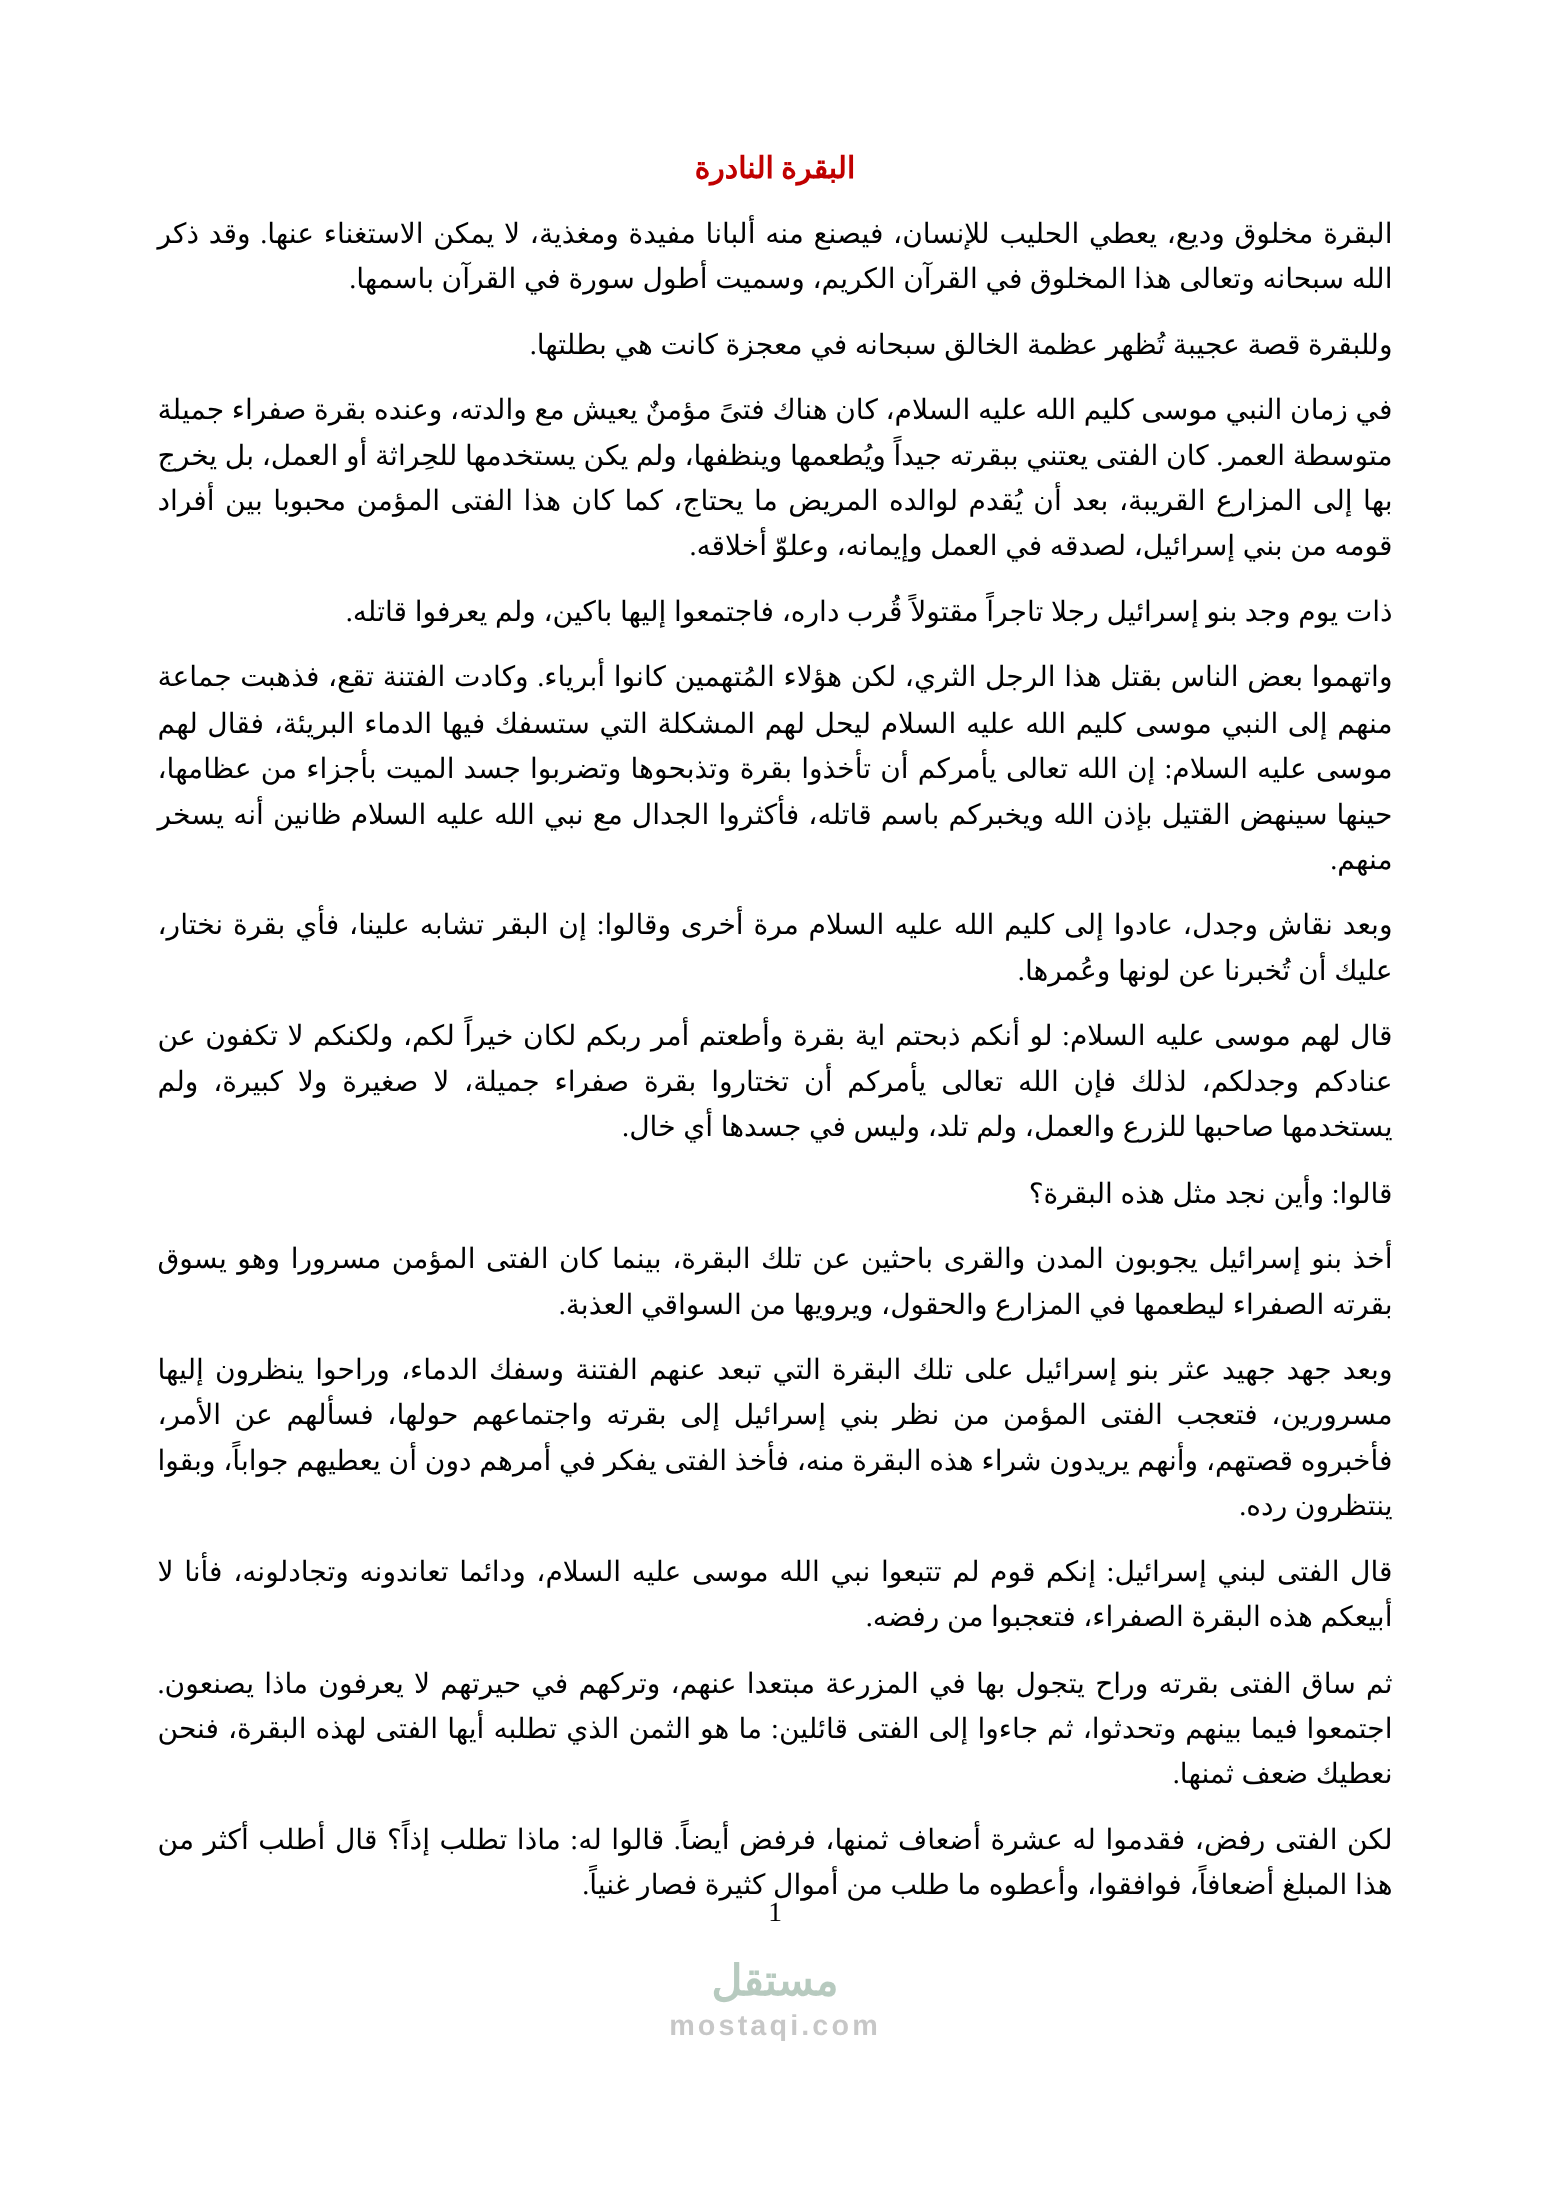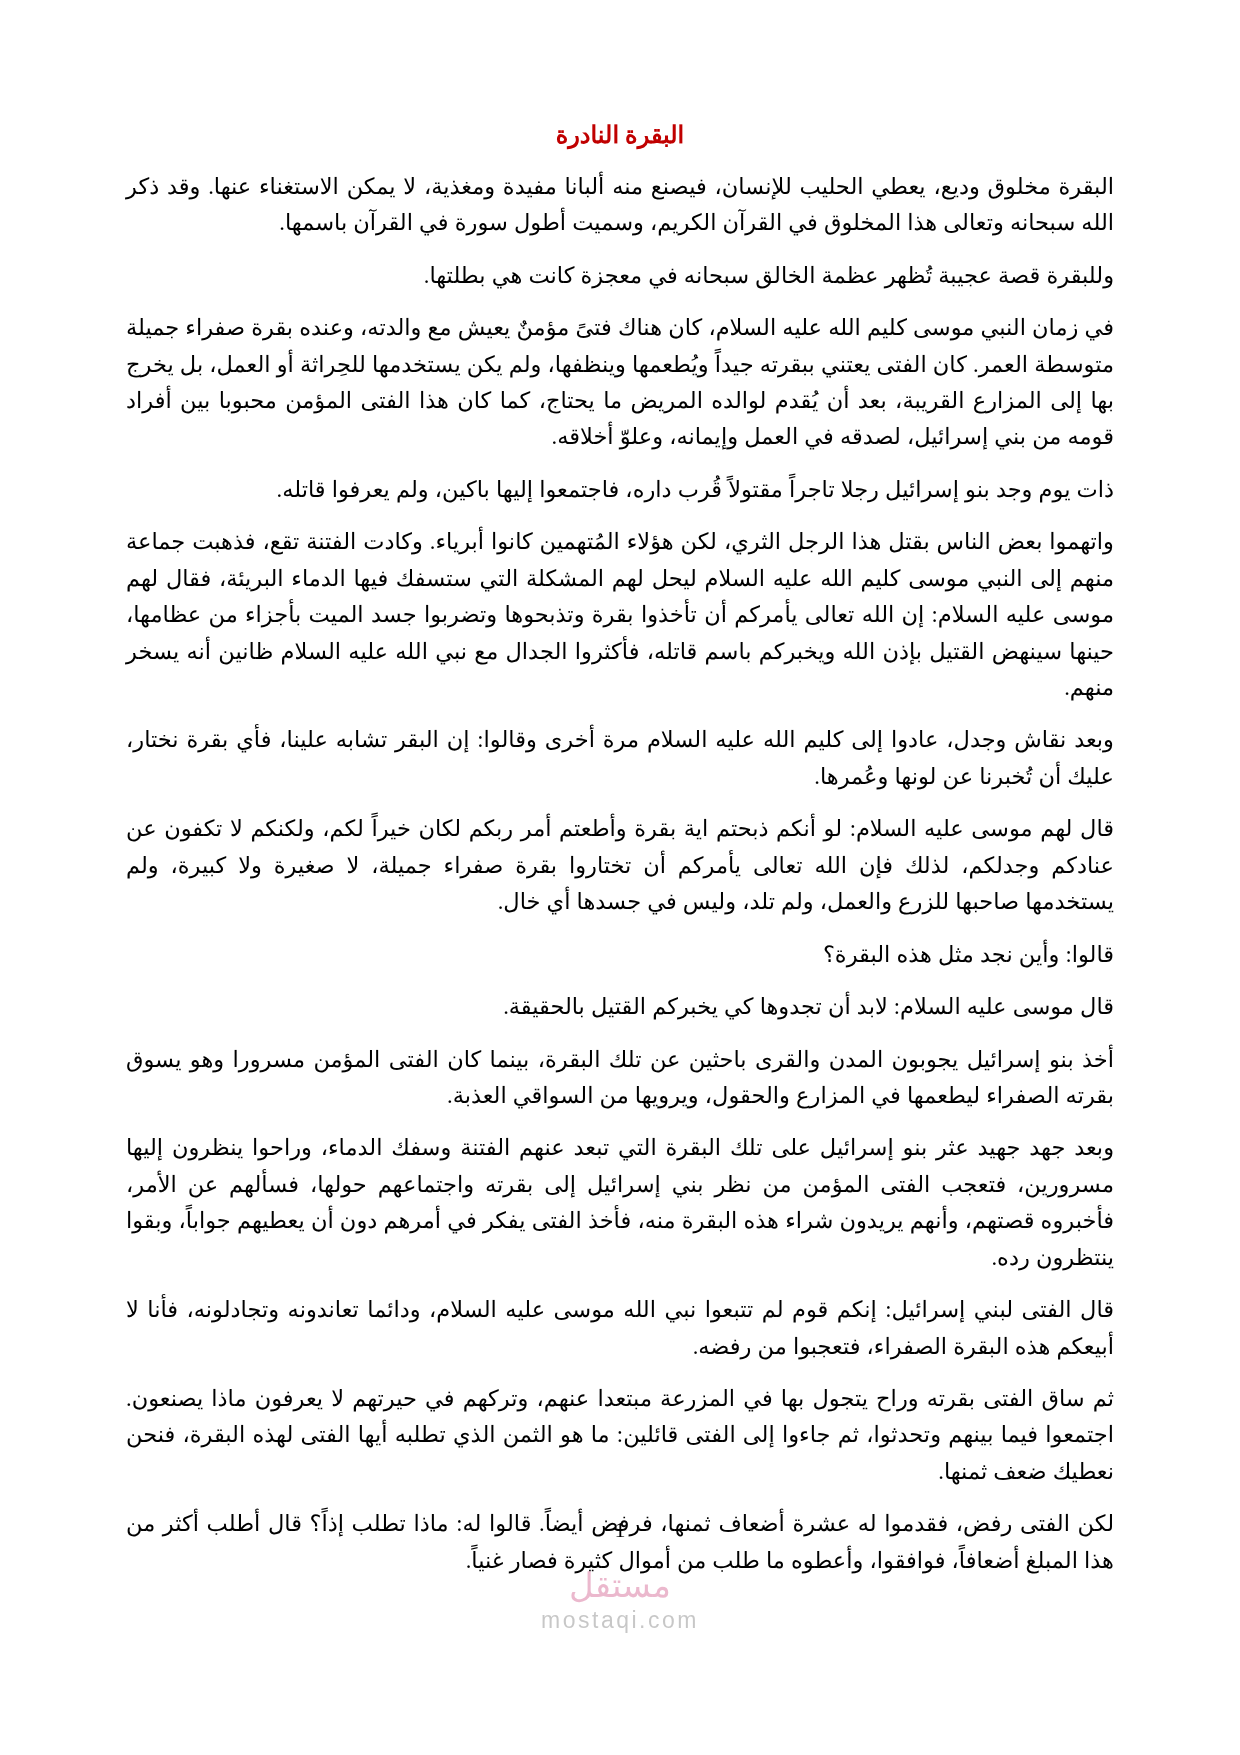--- a/index.html
+++ b/index.html
@@ -62,54 +62,54 @@
     margin-bottom: 26px;
     font-family: "Liberation Serif", serif;
   }
   .watermark {
     display: inline-block;
     text-align: center;
     opacity: 0.30;
   }
   .wm-ar {
     font-size: 34px;
-    font-weight: normal;
-    color: #be185d;
+    font-weight: bold;
+    color: #14532d;
     letter-spacing: 1px;
     line-height: 1.1;
     direction: rtl;
   }
   .wm-en {
     font-size: 23px;
     color: #4a4a4a;
     letter-spacing: 2.5px;
     line-height: 1.25;
     margin-top: 2px;
     font-family: "Liberation Sans", sans-serif;
     direction: ltr;
+    font-weight: bold;
   }
 </style>
 </head>
 <body>
 
 <div class="page">
 
   <div class="content">
 
     <h1 class="doc-title">البقرة النادرة</h1>
 
     <p class="para">البقرة مخلوق وديع، يعطي الحليب للإنسان، فيصنع منه ألبانا مفيدة ومغذية، لا يمكن الاستغناء عنها. وقد ذكر الله سبحانه وتعالى هذا المخلوق في القرآن الكريم، وسميت أطول سورة في القرآن باسمها.</p>
     <p class="para">وللبقرة قصة عجيبة تُظهر عظمة الخالق سبحانه في معجزة كانت هي بطلتها.</p>
     <p class="para">في زمان النبي موسى كليم الله عليه السلام، كان هناك فتىً مؤمنٌ يعيش مع والدته، وعنده بقرة صفراء جميلة متوسطة العمر. كان الفتى يعتني ببقرته جيداً ويُطعمها وينظفها، ولم يكن يستخدمها للحِراثة أو العمل، بل يخرج بها إلى المزارع القريبة، بعد أن يُقدم لوالده المريض ما يحتاج، كما كان هذا الفتى المؤمن محبوبا بين أفراد قومه من بني إسرائيل، لصدقه في العمل وإيمانه، وعلوّ أخلاقه.</p>
     <p class="para">ذات يوم وجد بنو إسرائيل رجلا تاجراً مقتولاً قُرب داره، فاجتمعوا إليها باكين، ولم يعرفوا قاتله.</p>
     <p class="para">واتهموا بعض الناس بقتل هذا الرجل الثري، لكن هؤلاء المُتهمين كانوا أبرياء. وكادت الفتنة تقع، فذهبت جماعة منهم إلى النبي موسى كليم الله عليه السلام ليحل لهم المشكلة التي ستسفك فيها الدماء البريئة، فقال لهم موسى عليه السلام: إن الله تعالى يأمركم أن تأخذوا بقرة وتذبحوها وتضربوا جسد الميت بأجزاء من عظامها، حينها سينهض القتيل بإذن الله ويخبركم باسم قاتله، فأكثروا الجدال مع نبي الله عليه السلام ظانين أنه يسخر منهم.</p>
     <p class="para">وبعد نقاش وجدل، عادوا إلى كليم الله عليه السلام مرة أخرى وقالوا: إن البقر تشابه علينا، فأي بقرة نختار، عليك أن تُخبرنا عن لونها وعُمرها.</p>
     <p class="para">قال لهم موسى عليه السلام: لو أنكم ذبحتم اية بقرة وأطعتم أمر ربكم لكان خيراً لكم، ولكنكم لا تكفون عن عنادكم وجدلكم، لذلك فإن الله تعالى يأمركم أن تختاروا بقرة صفراء جميلة، لا صغيرة ولا كبيرة، ولم يستخدمها صاحبها للزرع والعمل، ولم تلد، وليس في جسدها أي خال.</p>
     <p class="para">قالوا: وأين نجد مثل هذه البقرة؟</p>
-    <p class="para">قال موسى عليه السلام: لابد أن تجدوها كي يخبركم القتيل بالحقيقة.</p>
     <p class="para">أخذ بنو إسرائيل يجوبون المدن والقرى باحثين عن تلك البقرة، بينما كان الفتى المؤمن مسرورا وهو يسوق بقرته الصفراء ليطعمها في المزارع والحقول، ويرويها من السواقي العذبة.</p>
     <p class="para">وبعد جهد جهيد عثر بنو إسرائيل على تلك البقرة التي تبعد عنهم الفتنة وسفك الدماء، وراحوا ينظرون إليها مسرورين، فتعجب الفتى المؤمن من نظر بني إسرائيل إلى بقرته واجتماعهم حولها، فسألهم عن الأمر، فأخبروه قصتهم، وأنهم يريدون شراء هذه البقرة منه، فأخذ الفتى يفكر في أمرهم دون أن يعطيهم جواباً، وبقوا ينتظرون رده.</p>
     <p class="para">قال الفتى لبني إسرائيل: إنكم قوم لم تتبعوا نبي الله موسى عليه السلام، ودائما تعاندونه وتجادلونه، فأنا لا أبيعكم هذه البقرة الصفراء، فتعجبوا من رفضه.</p>
     <p class="para">ثم ساق الفتى بقرته وراح يتجول بها في المزرعة مبتعدا عنهم، وتركهم في حيرتهم لا يعرفون ماذا يصنعون. اجتمعوا فيما بينهم وتحدثوا، ثم جاءوا إلى الفتى قائلين: ما هو الثمن الذي تطلبه أيها الفتى لهذه البقرة، فنحن نعطيك ضعف ثمنها.</p>
     <p class="para">لكن الفتى رفض، فقدموا له عشرة أضعاف ثمنها، فرفض أيضاً. قالوا له: ماذا تطلب إذاً؟ قال أطلب أكثر من هذا المبلغ أضعافاً، فوافقوا، وأعطوه ما طلب من أموال كثيرة فصار غنياً.</p>
 
   </div>
 
   <div class="footer">
     <div class="page-number">1</div>

